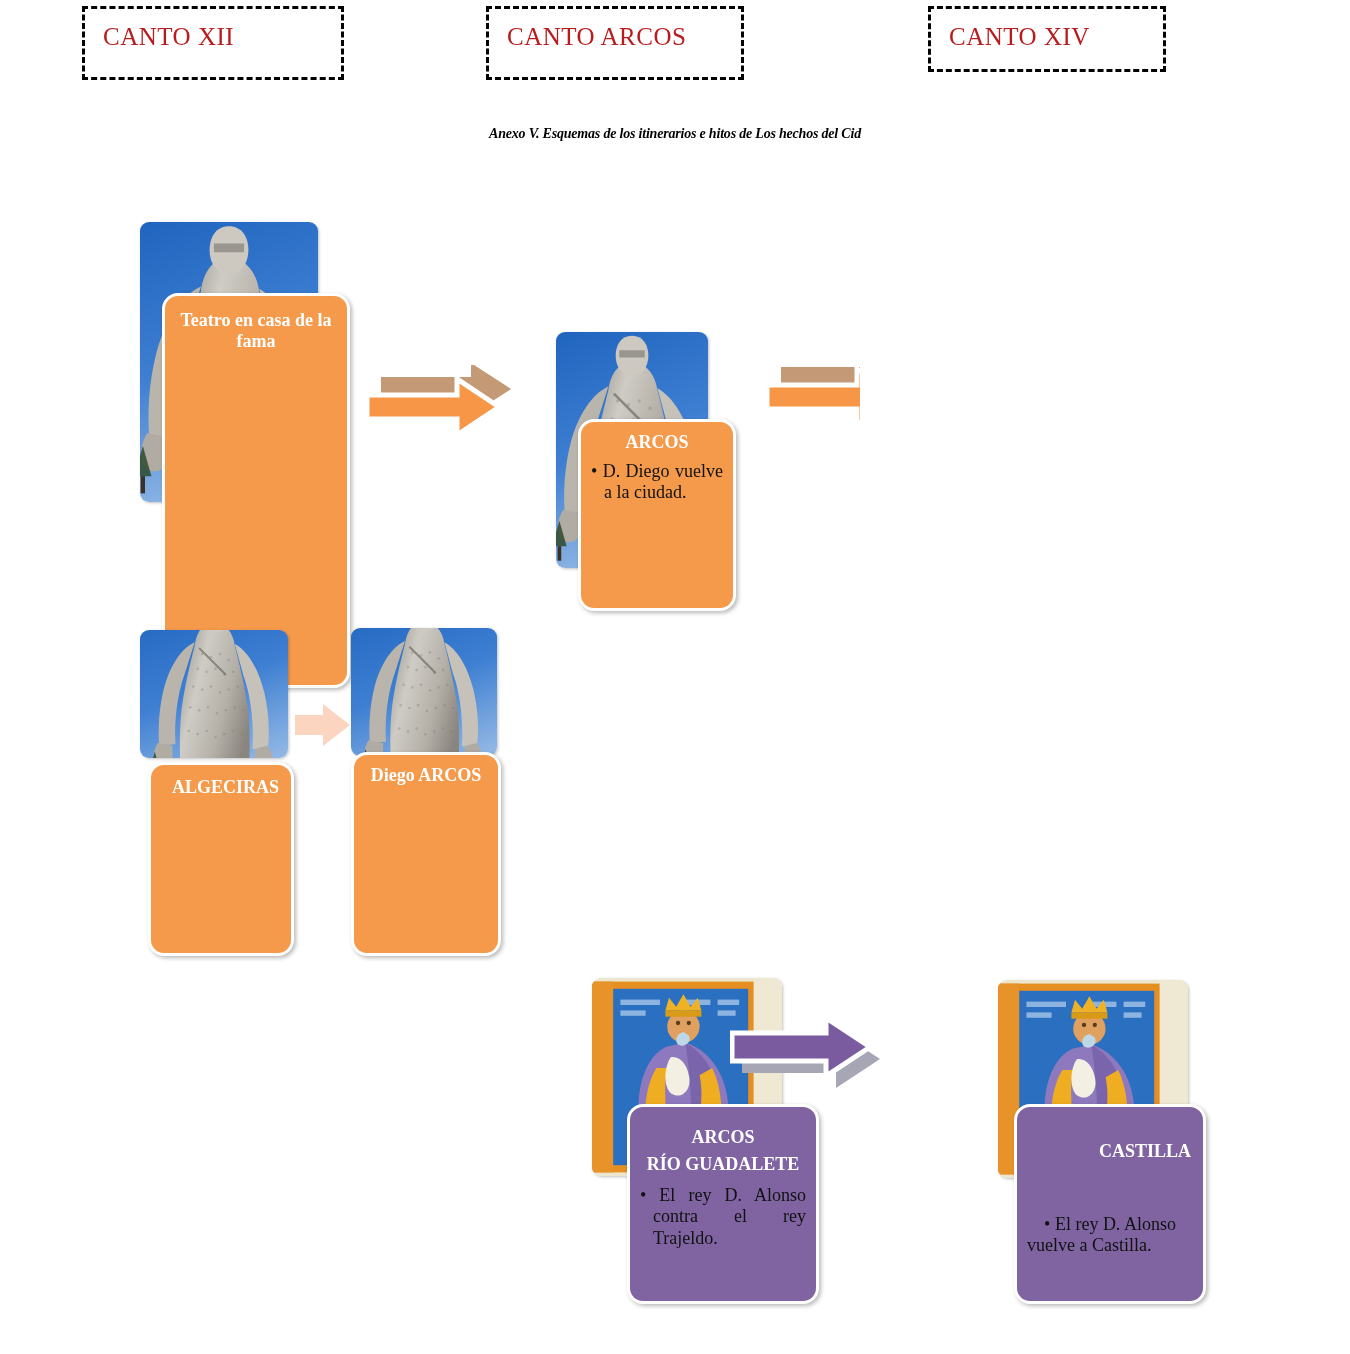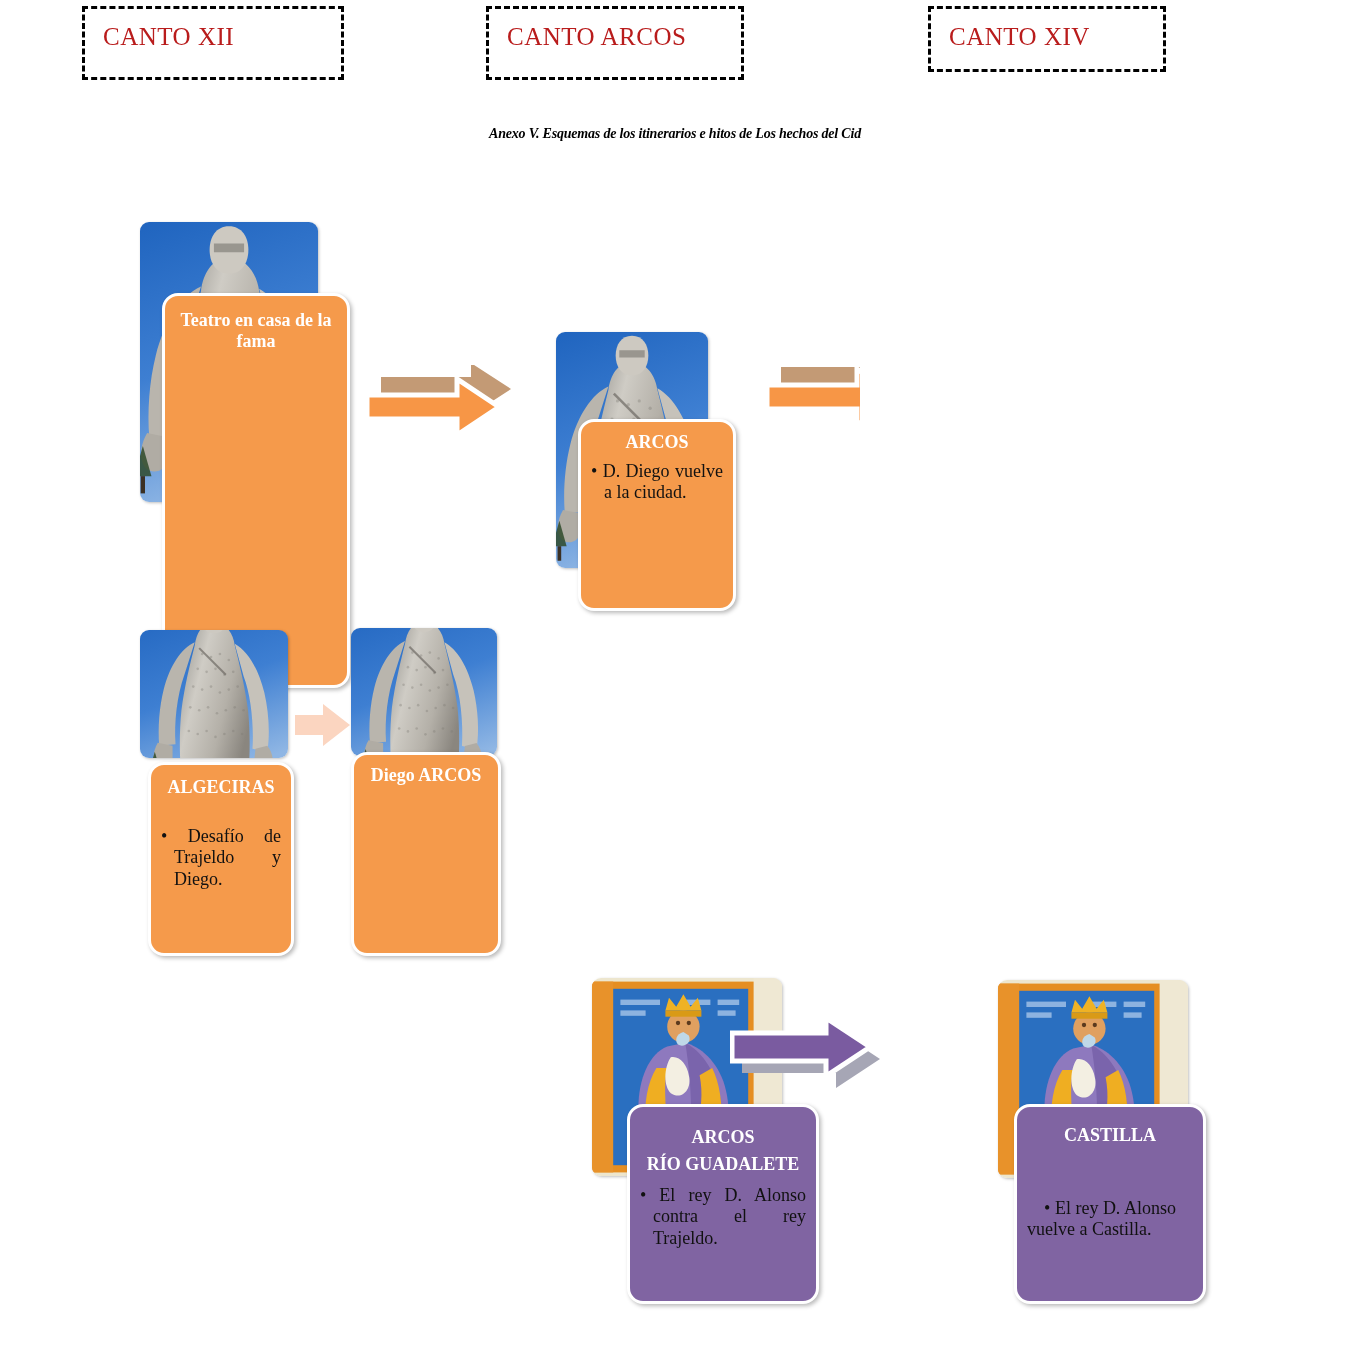--- a/index.html
+++ b/index.html
@@ -224,24 +224,21 @@
       <use href="#sym-arrow-double"></use>
     </svg>
 </div>
 
 <div class="pic" style="left:140px;top:630px;width:148px;height:128px;">
   <svg viewBox="0 0 100 88" preserveAspectRatio="xMidYMid slice">
       <use href="#sym-statue"></use>
     </svg>
 </div>
 <div class="card orange" style="left:148px;top:762px;width:146px;height:194px;">
-  <div class="title" style="font-size:18px;margin:4px 2px 28px 2px;">ALGECIRAS</div>
-  <div class="bullets" style="font-size:18px;">
-    <p>• Desafío de Trajeldo y Diego.</p>
-  </div>
+  <div class="title" style="font-size:18px;margin:4px 2px 28px 2px;text-align:right;">ALGECIRAS</div>
 </div>
 
 <div class="arrowwrap" style="left:293px;top:700px;width:60px;height:50px;">
   <svg width="60" height="50" viewBox="0 0 60 50">
       <use href="#sym-arrow-peach"></use>
     </svg>
 </div>
 
 <div class="pic" style="left:351px;top:628px;width:146px;height:128px;">
   <svg viewBox="0 0 100 88" preserveAspectRatio="xMidYMid slice">
@@ -270,17 +267,17 @@
       <use href="#sym-arrow-purple"></use>
     </svg>
 </div>
 
 <div class="pic" style="left:998px;top:980px;width:190px;height:198px;">
   <svg viewBox="0 0 110 110" preserveAspectRatio="xMidYMid slice">
       <use href="#sym-king"></use>
     </svg>
 </div>
 <div class="card purple" style="left:1014px;top:1104px;width:192px;height:200px;">
-  <div class="title" style="font-size:18px;margin:10px 2px 52px 2px;">CASTILLA</div>
+  <div class="title" style="font-size:18px;margin:26px 2px 52px 2px;text-align:right;">CASTILLA</div>
   <div class="bullets" style="font-size:18px;">
     <p style="text-align:center;text-indent:0;padding-left:0;">• El rey D. Alonso vuelve a Castilla.</p>
   </div>
 </div>
 
 </body></html>

